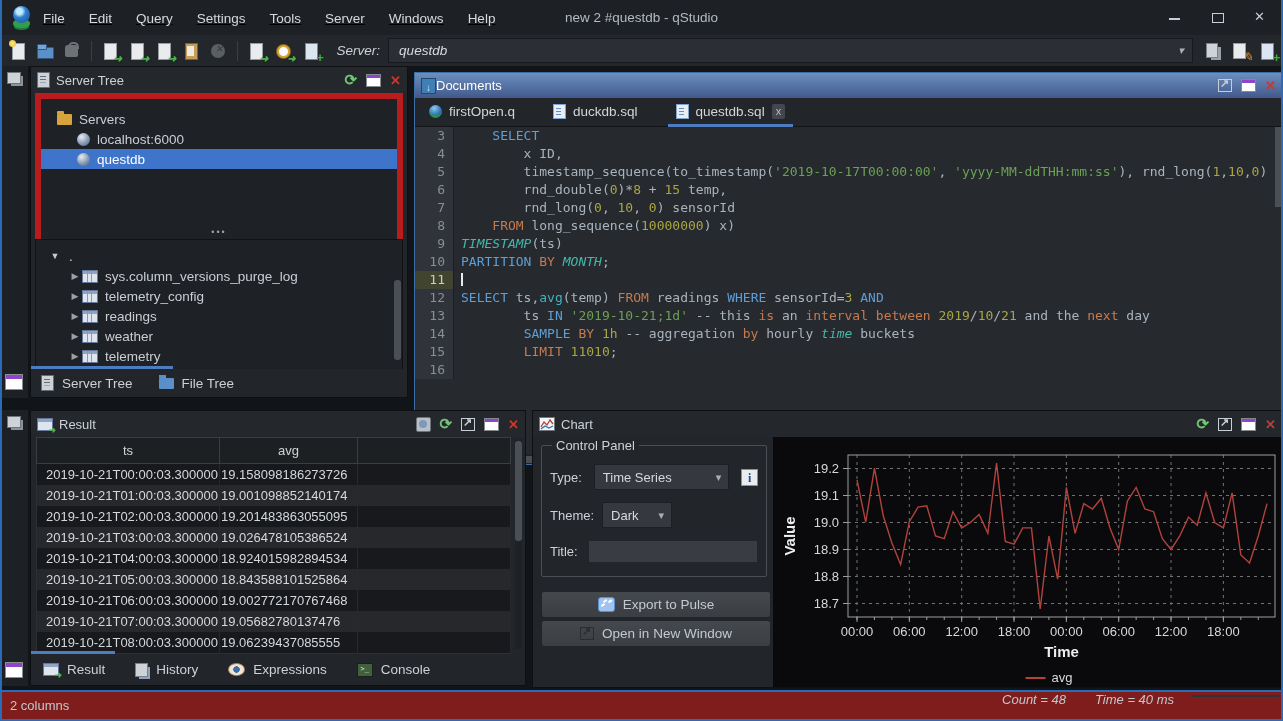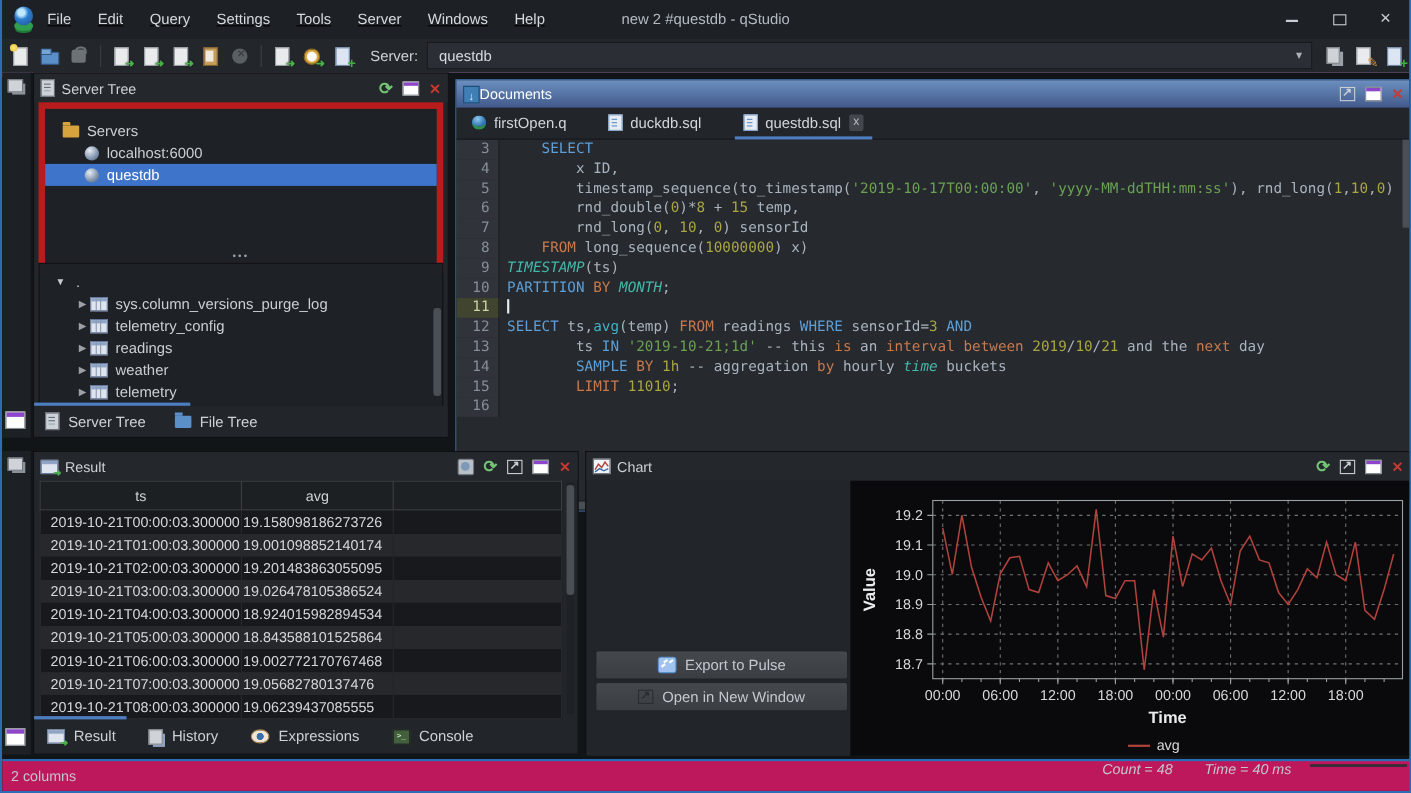--- a/index.html
+++ b/index.html
@@ -11,21 +11,21 @@
   #logo .ball{position:absolute;left:2px;top:0;width:17px;height:17px;border-radius:50%;background:radial-gradient(circle at 38% 32%,#bfe9ff 0 3px,#2e7fd0 40%,#1b4e92);}
   #logo .disc{position:absolute;left:2px;top:13px;width:17px;height:9px;border-radius:45%;background:#2f9e4f;box-shadow:0 3px 0 -1px #1f7a3a;}
   .menu-item{color:#d6dade;font-size:13.5px;margin-right:24px;cursor:default;}
   #win-title{position:absolute;left:50%;transform:translateX(-50%);color:#b4bac1;font-size:13.5px;}
   #win-controls{position:absolute;right:14px;top:0;height:35px;display:flex;align-items:center;gap:30px;}
   .wc{width:13px;height:13px;position:relative;}
   .wc-min::before{content:"";position:absolute;left:1px;top:7px;width:11px;height:2px;background:#c9ced4;}
   .wc-max::before{content:"";position:absolute;left:1px;top:2px;width:10px;height:8px;border:1.5px solid #c9ced4;}
   .wc-close::before{content:"✕";position:absolute;left:0;top:-2px;color:#c9ced4;font-size:13px;}
   
-  #toolbar{position:absolute;left:0;top:35px;width:100%;height:31px;background:#23272c;border-bottom:4px solid #f0abfc;display:flex;align-items:center;}
+  #toolbar{position:absolute;left:0;top:35px;width:100%;height:31px;background:#23272c;border-bottom:4px solid #f0abfc;display:flex;align-items:center;font-style:italic;}
   .tb{width:22px;height:20px;position:relative;display:inline-block;margin:0 3px;}
   .tb-sep{width:1px;height:20px;background:#3a3f45;margin:0 5px;}
   .pg::before{content:"";position:absolute;left:4px;top:2px;width:11px;height:15px;background:#e9ebed;border:1px solid #969ca3;}
   .tb-new::after{content:"";position:absolute;left:1px;top:-1px;width:7px;height:7px;border-radius:50%;background:radial-gradient(circle,#ffe97a,#e3bf35);}
   .tb-open::before{content:"";position:absolute;left:2px;top:6px;width:15px;height:10px;background:#5b8fc7;border:1px solid #33567e;border-radius:1px;}
   .tb-open::after{content:"";position:absolute;left:2px;top:3px;width:8px;height:4px;background:#74a5d6;border:1px solid #33567e;border-radius:1px 1px 0 0;}
   .tb-save::before{content:"";position:absolute;left:3px;top:4px;width:13px;height:12px;background:#6d7277;border-radius:3px 3px 2px 2px;}
   .tb-save::after{content:"";position:absolute;left:6px;top:1px;width:7px;height:5px;border:2px solid #6d7277;border-bottom:none;border-radius:5px 5px 0 0;}
   .grn-arrow::after{content:"➜";position:absolute;right:-1px;bottom:-3px;color:#4db04d;font-size:10px;font-weight:bold;text-shadow:0 0 2px #0c2a0c;}
   .tb-clip::before{content:"";position:absolute;left:4px;top:2px;width:11px;height:15px;background:#c79e57;border:1px solid #7c5f2e;}
@@ -140,21 +140,21 @@
   .cp-select{height:24px;background:#35393f;border:1px solid #1c1f23;color:#d6dade;display:flex;align-items:center;padding:0 8px;position:relative;}
   .cp-select::after{content:"▾";position:absolute;right:7px;color:#aab0b6;font-size:11px;}
   .ic-info{width:15px;height:15px;background:#e9edf0;border:1px solid #8a9096;text-align:center;}
   .ic-info::before{content:"i";font-family:"Liberation Serif",serif;font-weight:bold;color:#1e4f8a;font-size:12px;line-height:15px;}
   #cp-title-input{height:21px;background:#393d43;border:1px solid #22252a;}
   .cbtn{position:absolute;left:4px;width:228px;height:25px;background:linear-gradient(#45494e,#3a3e43);border:1px solid #212428;border-radius:3px;display:flex;align-items:center;justify-content:center;gap:8px;color:#c3c9cf;font-size:13.5px;}
   .pulse-ic{width:15px;height:13px;background:#9fc3ee;border:1px solid #5a8fd0;border-radius:3px;position:relative;}
   .pulse-ic::before{content:"";position:absolute;left:2px;top:6px;width:4px;height:2px;background:#fff;transform:rotate(-35deg);box-shadow:4px -2px 0 #fff,8px 1px 0 #fff;}
   #chart-black{position:absolute;left:240px;top:26px;right:0;bottom:0;background:#0a0a0d;}
   
-  #statusbar{position:absolute;left:0;bottom:0;width:1279px;height:27px;background:#be185d;border-top:2px solid #2a6db6;display:flex;align-items:center;color:#c2c7cc;font-size:13px;}
+  #statusbar{position:absolute;left:0;bottom:0;width:1279px;height:27px;background:#7f1d1d;border-top:2px solid #2a6db6;display:flex;align-items:center;color:#c2c7cc;font-size:13px;}
   #sb-left{padding-left:8px;}
   #sb-right{margin-left:auto;display:flex;align-items:flex-start;height:100%;font-style:italic;}
   .sb-sep{width:1px;background:#3b4046;}
   .sb-seg{display:flex;align-items:center;padding:0 14px;}
   #sb-empty{width:86px;background:#1d2126;margin:3px 2px;border:1px solid #2f3338;}
 </style>
 </head>
 <body>
 
 <div id="app">
@@ -472,20 +472,40 @@
         </span>
         <span class="title">Chart</span>
         <span class="ph-icons">
           <span class="ic ic-refresh"></span>
           <span class="ic ic-pop"></span>
           <span class="ic ic-max"></span>
           <span class="ic ic-close"></span>
         </span>
       </div>
       <div id="ctrl">
+        <div id="cp-box">
+          <span id="cp-legend">Control Panel</span>
+          <div class="cp-row" style="top:18px">
+            <span>Type:</span>
+            <div class="cp-select" style="width:120px;margin-left:12px">
+                <span>Time Series</span>
+              </div>
+            <span class="ic ic-info" style="margin-left:12px"></span>
+          </div>
+          <div class="cp-row" style="top:56px">
+            <span>Theme:</span>
+            <div class="cp-select" style="width:52px;margin-left:8px">
+                <span>Dark</span>
+              </div>
+          </div>
+          <div class="cp-row" style="top:94px">
+            <span>Title:</span>
+            <div id="cp-title-input" style="flex:1;margin-left:10px"><span></span></div>
+          </div>
+        </div>
         <div class="cbtn" style="top:154px">
           <span class="pulse-ic"></span>
           <span>Export to Pulse</span>
         </div>
         <div class="cbtn" style="top:183px">
           <span class="ic ic-pop dark"></span>
           <span>Open in New Window</span>
         </div>
       </div>
       <div id="chart-black">

